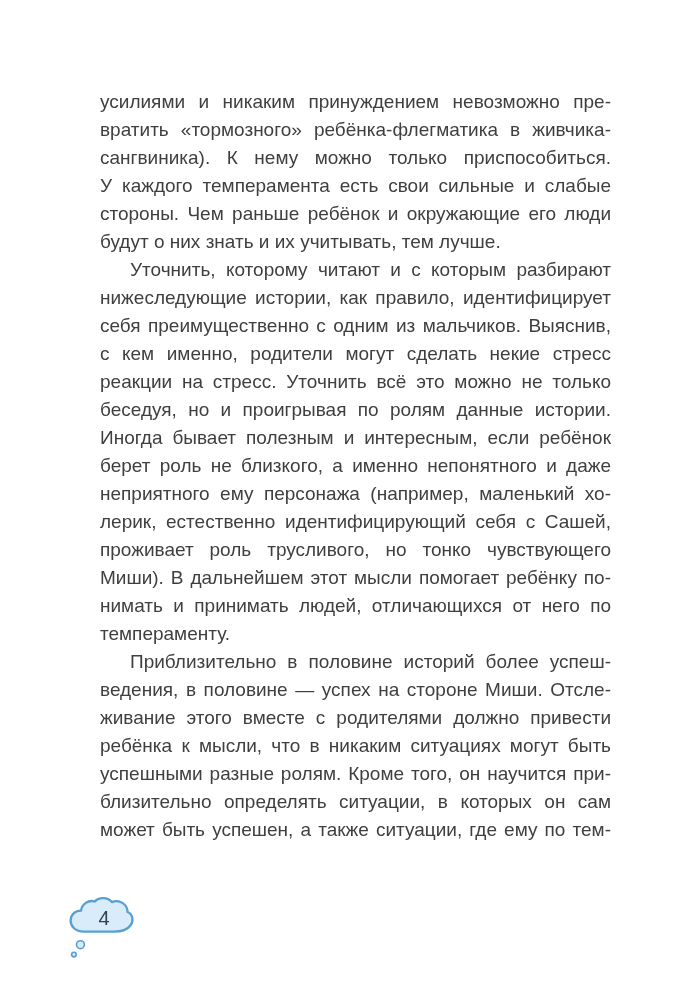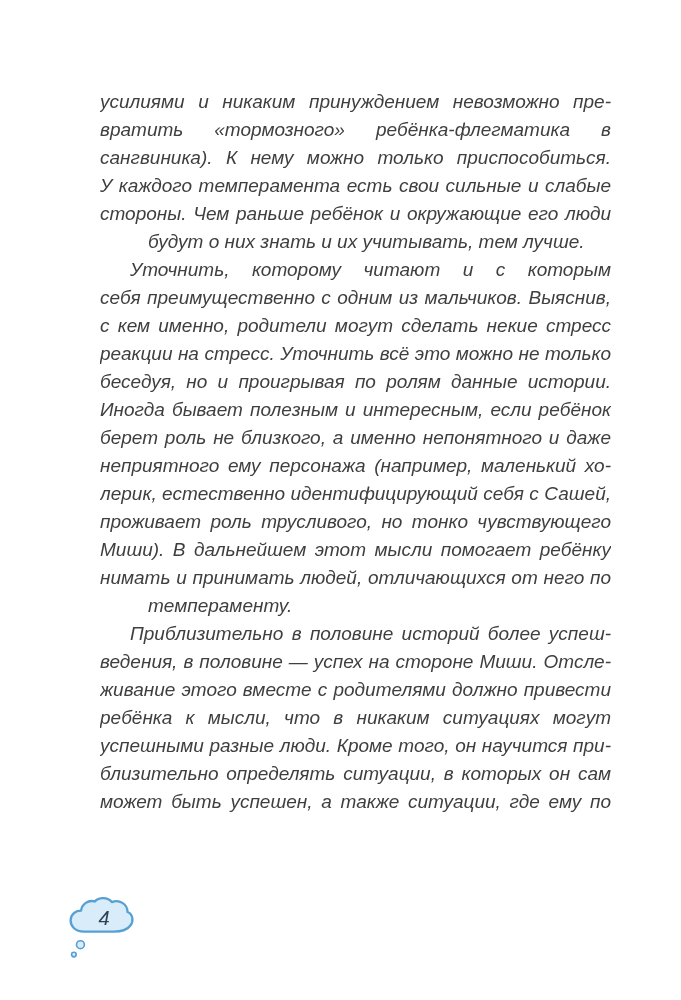--- a/index.html
+++ b/index.html
@@ -14,41 +14,40 @@
     width: 681px;
     height: 1000px;
     position: relative;
     font-family: "Liberation Sans", sans-serif;
     overflow: hidden;
   }
   .page {
     position: absolute;
     inset: 0;
     background: #ffffff;
-    font-style: italic;
   }
   .text-block {
     position: absolute;
     left: 100px;
     top: 88px;
     width: 511px;
     color: var(--text-color);
     font-size: 19px;
     line-height: 28px;
   }
   .paragraph { }
   .line {
     text-align: justify;
     text-align-last: justify;
     white-space: normal;
     overflow: hidden;
     height: 28px;
   }
   .line.indent { text-indent: 30px; }
-  .line.last-line { text-align-last: left; margin-left: 48px; }
+  .line.last-line { text-align-last: left; }
   .footer-cloud {
     position: absolute;
     left: 68px;
     top: 896px;
     width: 72px;
     height: 66px;
   }
   .footer-cloud svg { display: block; width: 100%; height: 100%; }
   .page-number {
     position: absolute;
@@ -69,39 +68,40 @@
       <div class="paragraph">
         <div class="line">усилиями и никаким принуждением невозможно пре-</div>
         <div class="line">вратить «тормозного» ребёнка-флегматика в живчика-</div>
         <div class="line">сангвиника). К нему можно только приспособиться.</div>
         <div class="line">У каждого темперамента есть свои сильные и слабые</div>
         <div class="line">стороны. Чем раньше ребёнок и окружающие его люди</div>
         <div class="line last-line">будут о них знать и их учитывать, тем лучше.</div>
       </div>
       <div class="paragraph">
         <div class="line indent">Уточнить, которому читают и с которым разбирают</div>
+        <div class="line">нижеследующие истории, как правило, идентифицирует</div>
         <div class="line">себя преимущественно с одним из мальчиков. Выяснив,</div>
         <div class="line">с кем именно, родители могут сделать некие стресс</div>
         <div class="line">реакции на стресс. Уточнить всё это можно не только</div>
         <div class="line">беседуя, но и проигрывая по ролям данные истории.</div>
         <div class="line">Иногда бывает полезным и интересным, если ребёнок</div>
         <div class="line">берет роль не близкого, а именно непонятного и даже</div>
         <div class="line">неприятного ему персонажа (например, маленький хо-</div>
         <div class="line">лерик, естественно идентифицирующий себя с Сашей,</div>
         <div class="line">проживает роль трусливого, но тонко чувствующего</div>
         <div class="line">Миши). В дальнейшем этот мысли помогает ребёнку по-</div>
         <div class="line">нимать и принимать людей, отличающихся от него по</div>
         <div class="line last-line">темпераменту.</div>
       </div>
       <div class="paragraph">
         <div class="line indent">Приблизительно в половине историй более успеш-</div>
         <div class="line">ведения, в половине — успех на стороне Миши. Отсле-</div>
         <div class="line">живание этого вместе с родителями должно привести</div>
         <div class="line">ребёнка к мысли, что в никаким ситуациях могут быть</div>
-        <div class="line">успешными разные люди. Кроме того, он научится при-</div>
+        <div class="line">успешными разные ролям. Кроме того, он научится при-</div>
         <div class="line">близительно определять ситуации, в которых он сам</div>
         <div class="line">может быть успешен, а также ситуации, где ему по тем-</div>
       </div>
     </div>
 
   <div class="footer-cloud">
     <svg viewBox="0 0 110 100" aria-hidden="true">
       <path d="M 24 54
                C 11 54, 4 46, 4 37
                C 4 28, 11 22, 20 22

